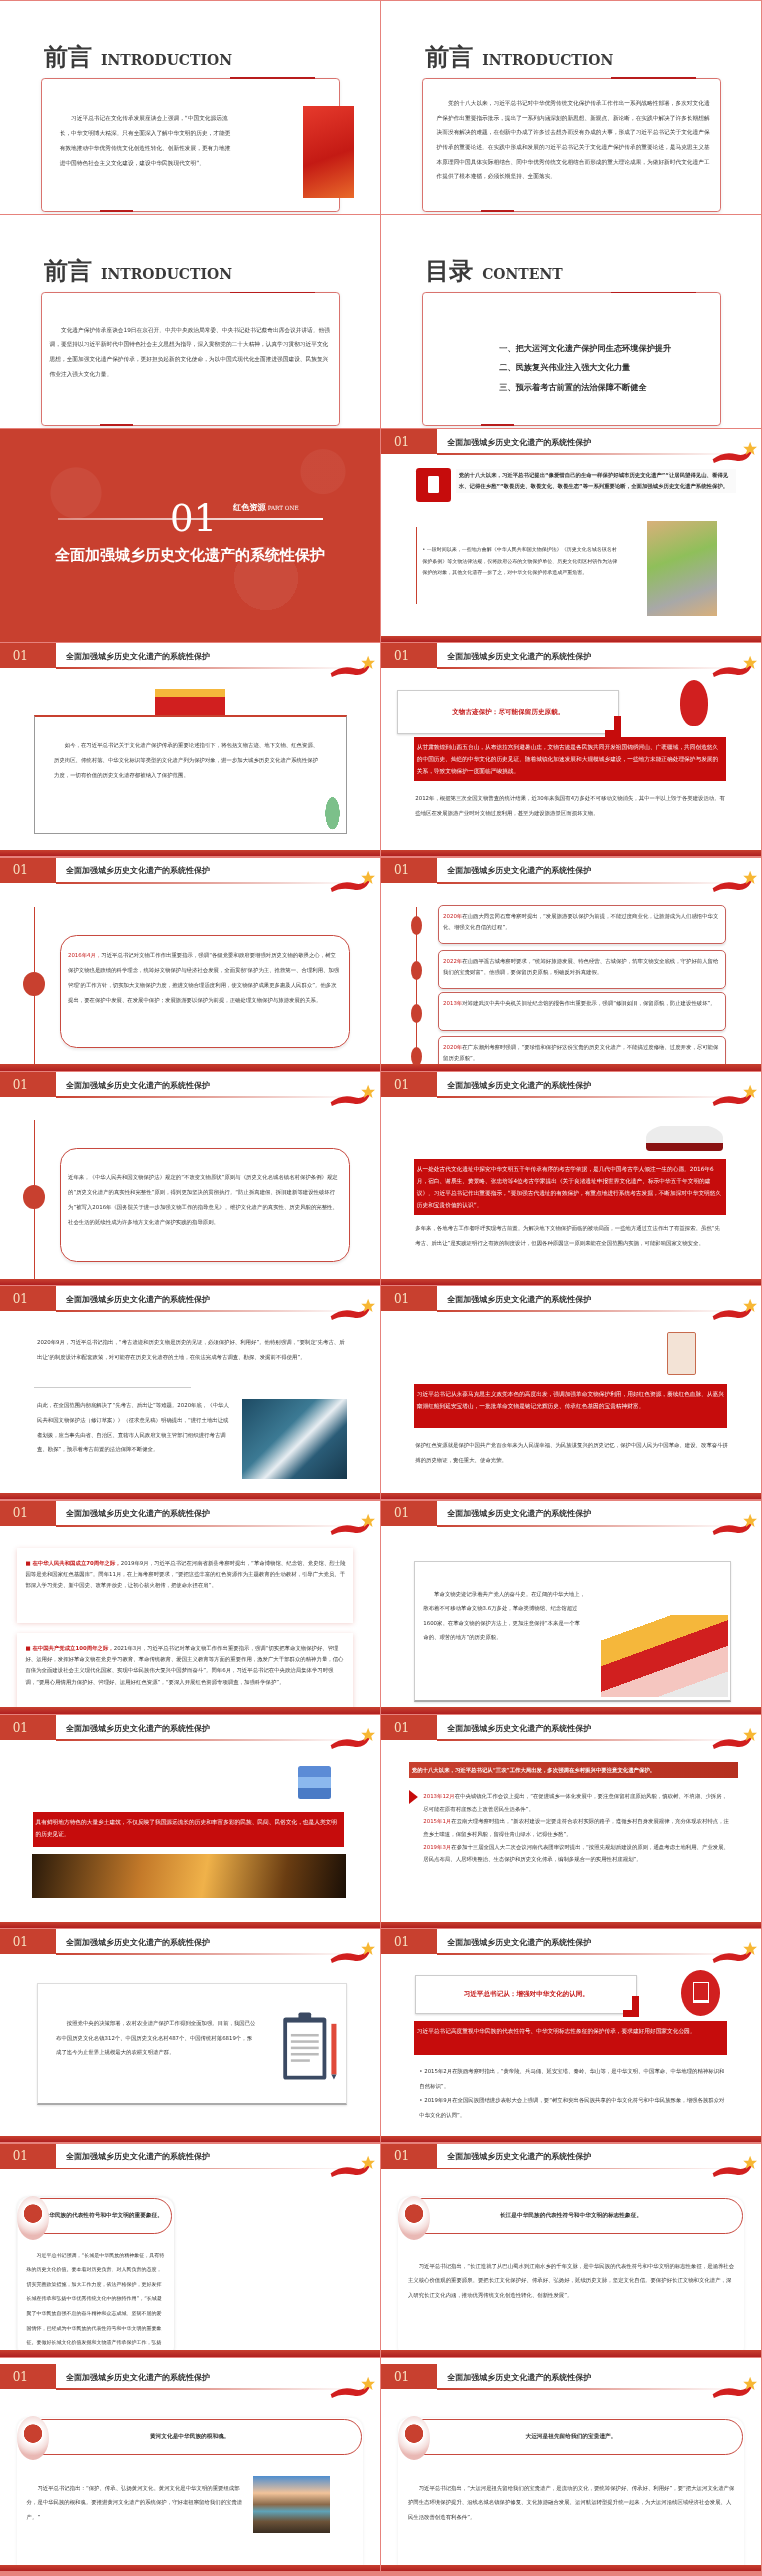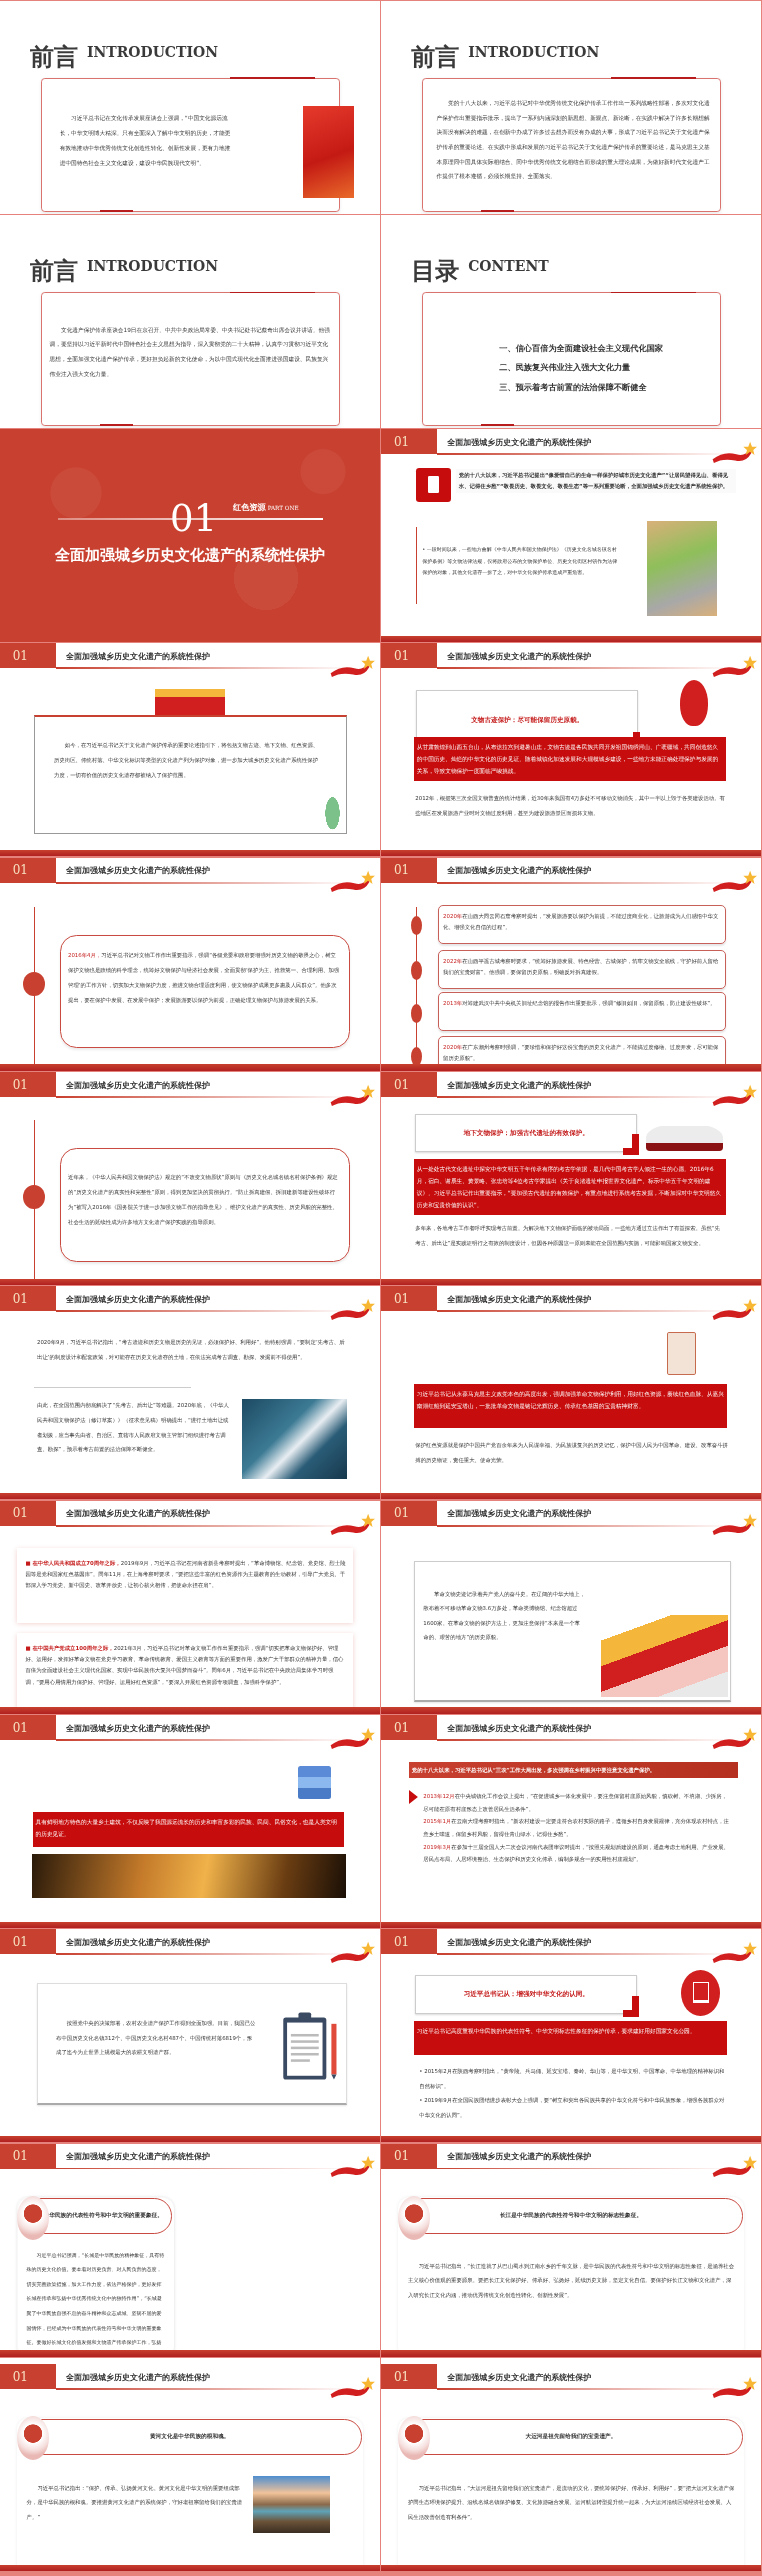--- a/index.html
+++ b/index.html
@@ -1,20 +1,20 @@
 <!DOCTYPE html>
 <html style="font-size:10px"><head>
 <meta charset="utf-8">
 <style>
 *{box-sizing:border-box;margin:0;padding:0}
 body{width:762px;height:2576px;background:#e6827c;font-family:"DejaVu Sans","Liberation Sans",sans-serif;overflow:hidden}
 #grid{display:grid;grid-template-columns:380px 380px;gap:1.3px 1.3px;padding:0.6px 0 0 0}
 .slide{position:relative;width:380px;height:213px;background:#fff;overflow:hidden}
 
-.intro-title{position:absolute;left:30px;top:44px;display:flex;gap:8.9px;color:#3a3a3a}
+.intro-title{position:absolute;left:44px;top:44px;display:flex;align-items:flex-end;gap:8.9px;color:#3a3a3a}
 .intro-title .cn{font-size:24px;font-weight:bold;font-family:"DejaVu Serif",serif;line-height:1}
 .intro-title .en{font-size:14px;font-weight:bold;font-family:"DejaVu Serif",serif;line-height:1;padding-bottom:1.9px}
 .intro-box{position:absolute;left:41px;top:77px;width:299px;height:134px;border:0.9px solid #d9736e;border-radius:3.8px;box-shadow:0 1.9px 3.8px rgba(0,0,0,.08)}
 .intro-box:before{content:"";position:absolute;right:24px;top:-1.3px;width:85px;height:1.9px;background:#b81c1c}
 .intro-box:after{content:"";position:absolute;left:58px;bottom:-1.3px;width:33px;height:1.9px;background:#b81c1c}
 .intro-text{position:absolute;font-size:5.7px;line-height:14.6px;color:#333;text-indent:2em}
 .red-photo{position:absolute;left:261px;top:27px;width:51px;height:92px;background:linear-gradient(160deg,#e63a2c 0%,#c41a14 55%,#e96a2a 100%)}
 .toc-list{position:absolute;left:76px;top:46px;font-size:8.2px;font-weight:bold;color:#333;line-height:19.6px}
 
 .cover{background:#c8402f}
@@ -81,21 +81,21 @@
     </div>
   </div>
 
   <div class="slide">
     <div class="intro-title">
       <span class="cn">目录</span>
       <span class="en">CONTENT</span>
     </div>
     <div class="intro-box">
       <div class="toc-list">
-        <div>一、信心百倍为全面建设社会主义现代化国家</div>
+        <div>一、把大运河文化遗产保护同生态环境保护提升</div>
         <div>二、民族复兴伟业注入强大文化力量</div>
         <div>三、预示着考古前置的法治保障不断健全</div>
       </div>
     </div>
   </div>
 
   <div class="slide cover">
     <div class="pattern"></div>
     <div class="line"></div>
     <div class="num">01</div>
@@ -137,21 +137,21 @@
   </div>
 
   <div class="slide">
     <div class="hdr-num">01</div>
     <div class="hdr-title">全面加强城乡历史文化遗产的系统性保护</div>
     <div class="hdr-line"></div>
     <svg class="ribbon" viewBox="0 0 74 40">
         <path d="M2 34 Q20 20 40 26 Q55 30 60 18 L64 24 Q55 40 38 36 Q18 32 4 40Z" fill="#d11f1f"></path>
         <polygon points="62,6 65,14 73,14 67,19 69,27 62,22 55,27 57,19 51,14 59,14" fill="#f7b733"></polygon>
       </svg>
-    <div class="tagbox" style="left:35px;top:47px;width:222px;height:60px">文物古迹保护：尽可能保留历史原貌。</div>
+    <div class="tagbox" style="left:16px;top:47px;width:222px;height:44px">文物古迹保护：尽可能保留历史原貌。</div>
     <div class="pic" style="left:299px;top:37px;width:28px;height:46px;border-radius:50% 50% 45% 45%;background:#d11f1f"></div>
     <div class="redbox" style="left:33px;top:94px;width:312px">从甘肃敦煌到山西五台山，从布达拉宫到避暑山庄，文物古迹是各民族共同开发祖国锦绣河山、广袤疆域，共同创造悠久的中国历史、灿烂的中华文化的历史见证。随着城镇化加速发展和大规模城乡建设，一些地方未能正确处理保护与发展的关系，导致文物保护一度面临严峻挑战。</div>
     <div class="txt" style="left:34px;top:148px;width:310px;font-size:5.4px;line-height:14.6px">2012年，根据第三次全国文物普查的统计结果，近30年来我国有4万多处不可移动文物消失，其中一半以上毁于各类建设活动。有些地区在发展旅游产业时对文物过度利用，甚至为建设旅游景区而损坏文物。</div>
     <div class="foot"></div>
   </div>
 
   <div class="slide">
     <div class="hdr-num">01</div>
     <div class="hdr-title">全面加强城乡历史文化遗产的系统性保护</div>
     <div class="hdr-line"></div>
@@ -202,21 +202,20 @@
   </div>
 
   <div class="slide">
     <div class="hdr-num">01</div>
     <div class="hdr-title">全面加强城乡历史文化遗产的系统性保护</div>
     <div class="hdr-line"></div>
     <svg class="ribbon" viewBox="0 0 74 40">
         <path d="M2 34 Q20 20 40 26 Q55 30 60 18 L64 24 Q55 40 38 36 Q18 32 4 40Z" fill="#d11f1f"></path>
         <polygon points="62,6 65,14 73,14 67,19 69,27 62,22 55,27 57,19 51,14 59,14" fill="#f7b733"></polygon>
       </svg>
-    <div class="tagbox" style="left:34px;top:42px;width:222px;height:38px">地下文物保护：加强古代遗址的有效保护。</div>
     <div class="pic" style="left:265px;top:51px;width:77px;height:28px;background:linear-gradient(#fff 0 10%,#ececec 10% 70%,#8a1212 70%);border-radius:50% 50% 3.8px 3.8px"></div>
     <div class="redbox" style="left:33px;top:87px;width:312px">从一处处古代文化遗址中探究中华文明五千年传承有序的考古学依据，是几代中国考古学人倾注一生的心愿。2016年6月，宿白、谢辰生、黄景略、张忠培等4位考古学家提出《关于良渚遗址申报世界文化遗产、标示中华五千年文明的建议》。习近平总书记作出重要指示，“要加强古代遗址的有效保护，有重点地进行系统考古发掘，不断加深对中华文明悠久历史和宝贵价值的认识”。</div>
     <div class="txt" style="left:34px;top:149px;width:310px;font-size:5.4px;line-height:14.6px">多年来，各地考古工作者呼吁实现考古前置。为解决地下文物保护面临的被动局面，一些地方通过立法作出了有益探索。虽然“先考古、后出让”是实践证明行之有效的制度设计，但因各种原因这一原则未能在全国范围内实施，可能影响国家文物安全。</div>
     <div class="foot"></div>
   </div>
 
   <div class="slide">
     <div class="hdr-num">01</div>
     <div class="hdr-title">全面加强城乡历史文化遗产的系统性保护</div>
     <div class="hdr-line"></div>

